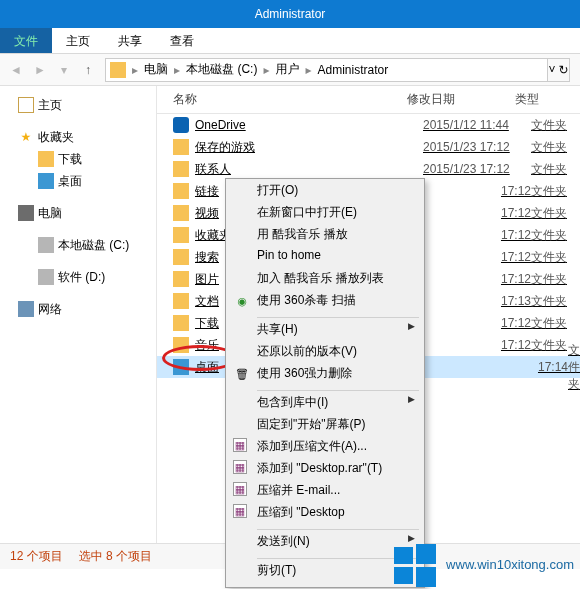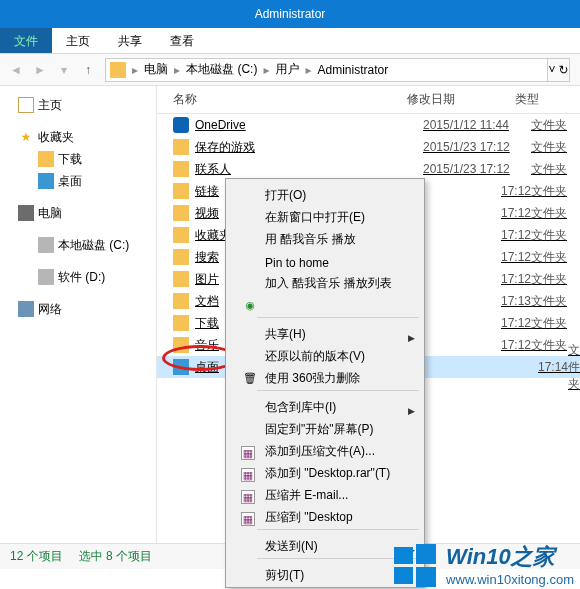--- a/index.html
+++ b/index.html
@@ -42,27 +42,27 @@
     .file-row.selected { background: #cce8ff; }
     .file-icon { width: 16px; height: 16px; margin-right: 6px; display: inline-flex; align-items: center; justify-content: center; }
     .fi-cloud { background: #0b63b2; border-radius: 3px; }
     .fi-folder { background: #f7c255; }
     .fi-desktop { background: #3b97d3; }
     .file-name { flex: 0 0 228px; }
     .file-date { flex: 0 0 108px; color: #555; }
     .file-type { flex: 1; color: #555; }
     .circle-annot { position: absolute; left: 162px; top: 345px; width: 76px; height: 26px; border: 3px solid #d92020; border-radius: 50%; pointer-events: none; z-index: 5; }
     .ctxmenu { position: absolute; left: 225px; top: 178px; width: 200px; background: #f0f0f0; border: 1px solid #a0a0a0; box-shadow: 3px 3px 6px rgba(0,0,0,0.25); padding: 3px; z-index: 10; }
-    .ctx-item { display: flex; align-items: flex-end; height: 22px; padding-left: 28px; position: relative; cursor: pointer; margin-left: 8px; }
+    .ctx-item { display: flex; align-items: flex-start; height: 22px; padding-left: 28px; position: relative; cursor: pointer; }
     .ctx-icon { position: absolute; left: 4px; width: 18px; height: 18px; display: inline-flex; align-items: center; justify-content: center; font-size: 11px; }
     .ctx-arrow { position: absolute; right: 6px; font-size: 9px; color: #333; }
     .ctx-sep { height: 1px; background: #d0d0d0; margin: 3px 2px 3px 28px; }
     .ctx-shield { color: #2a8e2a; }
     .ctx-rar { color: #8a3a7a; background: #fff; border: 1px solid #999; width: 14px; height: 14px; text-align: center; line-height: 12px; }
-    .statusbar { height: 26px; border-top: 1px solid #e0e0e0; display: flex; align-items: center; padding: 0 10px; color: #15803d; background: #f7f7f7; }
+    .statusbar { height: 26px; border-top: 1px solid #e0e0e0; display: flex; align-items: center; padding: 0 10px; color: #c2410c; background: #f7f7f7; }
     .status-sep { margin: 0 8px; }
     .watermark { position: absolute; right: 6px; bottom: 0px; display: flex; align-items: center; z-index: 50; pointer-events: none; }
     .wm-logo { width: 50px; height: 50px; }
     .wm-text { margin-left: 6px; color: #10639e; }
     .wm-title { font-weight: bold; font-size: 22px; font-style: italic; display: block; }
     .wm-url { font-size: 13px; color: #1b6aa3; display: block; }
   </style>
 </head>
 <body>
 
@@ -237,20 +237,21 @@
       <span>用 酷我音乐 播放</span>
     </div>
   <div class="ctx-item">
       <span>Pin to home</span>
     </div>
   <div class="ctx-item">
       <span>加入 酷我音乐 播放列表</span>
     </div>
   <div class="ctx-item">
       <span class="ctx-icon ctx-shield">◉</span>
+      <span>使用 360杀毒 扫描</span>
     </div>
   <div class="ctx-sep"></div>
   <div class="ctx-item">
       <span>共享(H)</span>
       <span class="ctx-arrow">▶</span>
     </div>
   <div class="ctx-item">
       <span>还原以前的版本(V)</span>
     </div>
   <div class="ctx-item">
@@ -299,16 +300,15 @@
 </div>
 
 <div class="watermark">
   <svg class="wm-logo" viewBox="0 0 50 50">
     <rect x="4" y="8" width="19" height="17" fill="#0b85d8"></rect>
     <rect x="26" y="5" width="20" height="20" fill="#0b85d8"></rect>
     <rect x="4" y="28" width="19" height="17" fill="#0b85d8"></rect>
     <rect x="26" y="28" width="20" height="20" fill="#0b85d8"></rect>
   </svg>
   <div class="wm-text">
-    <span class="wm-title">Win10之家</span>
     <span class="wm-url">www.win10xitong.com</span>
   </div>
 </div>
 
 </body></html>

